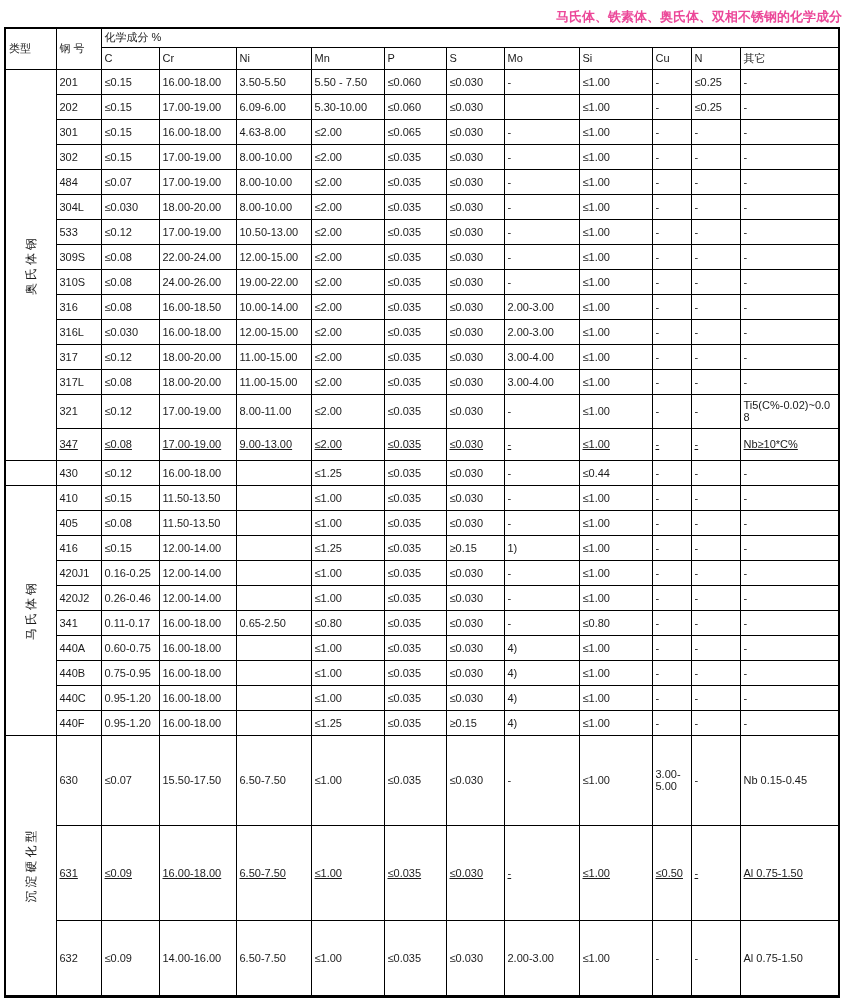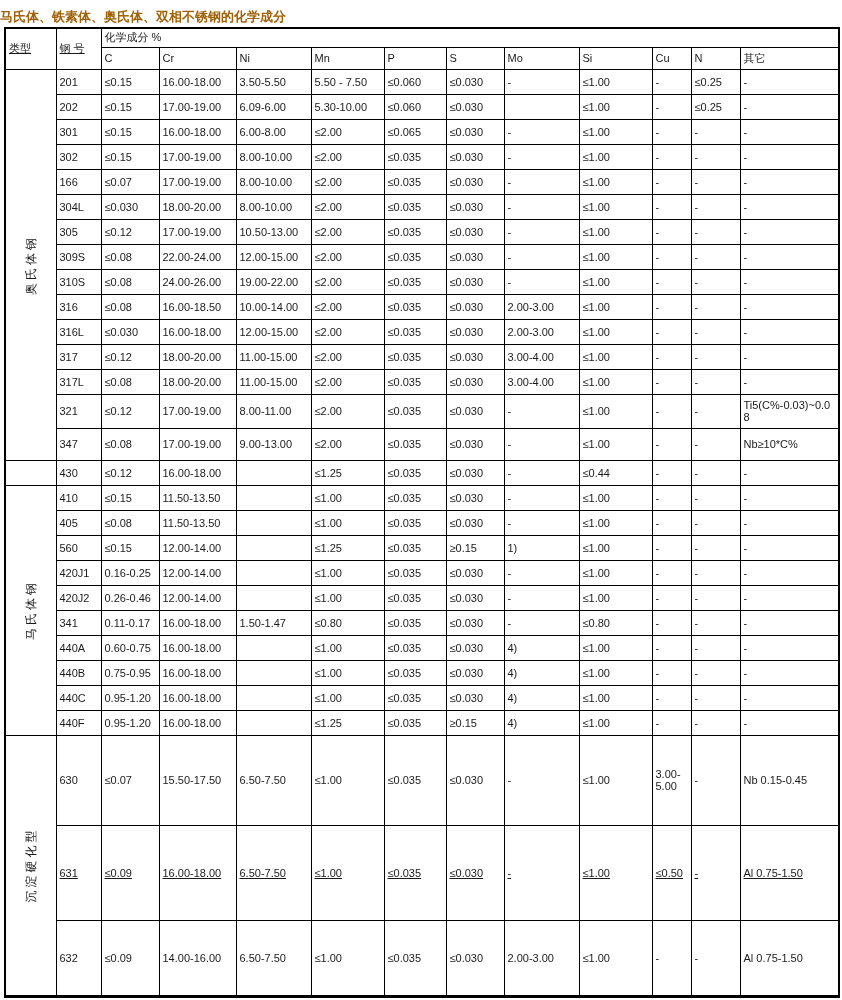--- a/index.html
+++ b/index.html
@@ -2,38 +2,38 @@
 <html><head>
 <meta charset="utf-8">
 <style>
   html,body{margin:0;padding:0;background:#fff;}
   .page{
     width:842px;height:1000px;overflow:hidden;background:#fff;
     font-family:"Liberation Sans","DejaVu Sans",sans-serif;color:#1a1a1a;
     position:relative;
   }
   .title{
-    text-align:left;font-weight:bold;font-size:13px;color:#a16207;
+    text-align:right;font-weight:bold;font-size:13px;color:#ec4899;
     padding-top:6px;height:21px;line-height:21px;
   }
   table.comp{
     border-collapse:collapse;table-layout:fixed;
     margin-left:4px;width:834px;
     border:2px solid #000;border-bottom:3px solid #000;
   }
   table.comp th,table.comp td{
     border:1px solid #000;
     font-size:11px;font-weight:normal;text-align:left;
     padding:1px 3px;vertical-align:middle;color:#1a1a1a;
     overflow:hidden;word-wrap:break-word;
   }
   tr.hdr1{height:19px;}
   tr.hdr2{height:22px;}
   tbody tr{height:25px;}
-  th.merged{vertical-align:middle;font-size:12px;text-decoration:underline;}
+  th.merged{vertical-align:middle;font-size:12px;}
   th.comp-span{font-size:12px;}
   td.type-cell{position:relative;}
   .vlabel{
     position:absolute;left:50%;top:50%;
     transform:translate(-50%,-50%) rotate(-90deg);
     white-space:nowrap;font-size:12px;letter-spacing:3px;color:#1a1a1a;
   }
 </style>
 </head>
 <body>
@@ -106,21 +106,21 @@
           <td></td>
           <td>≤1.00</td>
           <td>-</td>
           <td>≤0.25</td>
           <td>-</td>
         </tr>
         <tr>
           <td>301</td>
           <td>≤0.15</td>
           <td>16.00-18.00</td>
-          <td>6.00-8.00</td>
+          <td>4.63-8.00</td>
           <td>≤2.00</td>
           <td>≤0.065</td>
           <td>≤0.030</td>
           <td>-</td>
           <td>≤1.00</td>
           <td>-</td>
           <td>-</td>
           <td>-</td>
         </tr>
         <tr>
@@ -131,21 +131,21 @@
           <td>≤2.00</td>
           <td>≤0.035</td>
           <td>≤0.030</td>
           <td>-</td>
           <td>≤1.00</td>
           <td>-</td>
           <td>-</td>
           <td>-</td>
         </tr>
         <tr>
-          <td>166</td>
+          <td>484</td>
           <td>≤0.07</td>
           <td>17.00-19.00</td>
           <td>8.00-10.00</td>
           <td>≤2.00</td>
           <td>≤0.035</td>
           <td>≤0.030</td>
           <td>-</td>
           <td>≤1.00</td>
           <td>-</td>
           <td>-</td>
@@ -159,21 +159,21 @@
           <td>≤2.00</td>
           <td>≤0.035</td>
           <td>≤0.030</td>
           <td>-</td>
           <td>≤1.00</td>
           <td>-</td>
           <td>-</td>
           <td>-</td>
         </tr>
         <tr>
-          <td>305</td>
+          <td>533</td>
           <td>≤0.12</td>
           <td>17.00-19.00</td>
           <td>10.50-13.00</td>
           <td>≤2.00</td>
           <td>≤0.035</td>
           <td>≤0.030</td>
           <td>-</td>
           <td>≤1.00</td>
           <td>-</td>
           <td>-</td>
@@ -268,23 +268,23 @@
           <td>≤0.12</td>
           <td>17.00-19.00</td>
           <td>8.00-11.00</td>
           <td>≤2.00</td>
           <td>≤0.035</td>
           <td>≤0.030</td>
           <td>-</td>
           <td>≤1.00</td>
           <td>-</td>
           <td>-</td>
-          <td>Ti5(C%-0.03)~0.08</td>
-        </tr>
-        <tr style="height: 32px;">
+          <td>Ti5(C%-0.02)~0.08</td>
+        </tr>
+        <tr style="height: 32px; text-decoration: underline;">
           <td>347</td>
           <td>≤0.08</td>
           <td>17.00-19.00</td>
           <td>9.00-13.00</td>
           <td>≤2.00</td>
           <td>≤0.035</td>
           <td>≤0.030</td>
           <td>-</td>
           <td>≤1.00</td>
           <td>-</td>
@@ -333,21 +333,21 @@
           <td>≤1.00</td>
           <td>≤0.035</td>
           <td>≤0.030</td>
           <td>-</td>
           <td>≤1.00</td>
           <td>-</td>
           <td>-</td>
           <td>-</td>
         </tr>
         <tr>
-          <td>560</td>
+          <td>416</td>
           <td>≤0.15</td>
           <td>12.00-14.00</td>
           <td></td>
           <td>≤1.25</td>
           <td>≤0.035</td>
           <td>≥0.15</td>
           <td>1)</td>
           <td>≤1.00</td>
           <td>-</td>
           <td>-</td>
@@ -378,21 +378,21 @@
           <td>-</td>
           <td>≤1.00</td>
           <td>-</td>
           <td>-</td>
           <td>-</td>
         </tr>
         <tr>
           <td>341</td>
           <td>0.11-0.17</td>
           <td>16.00-18.00</td>
-          <td>1.50-1.47</td>
+          <td>0.65-2.50</td>
           <td>≤0.80</td>
           <td>≤0.035</td>
           <td>≤0.030</td>
           <td>-</td>
           <td>≤0.80</td>
           <td>-</td>
           <td>-</td>
           <td>-</td>
         </tr>
         <tr>

